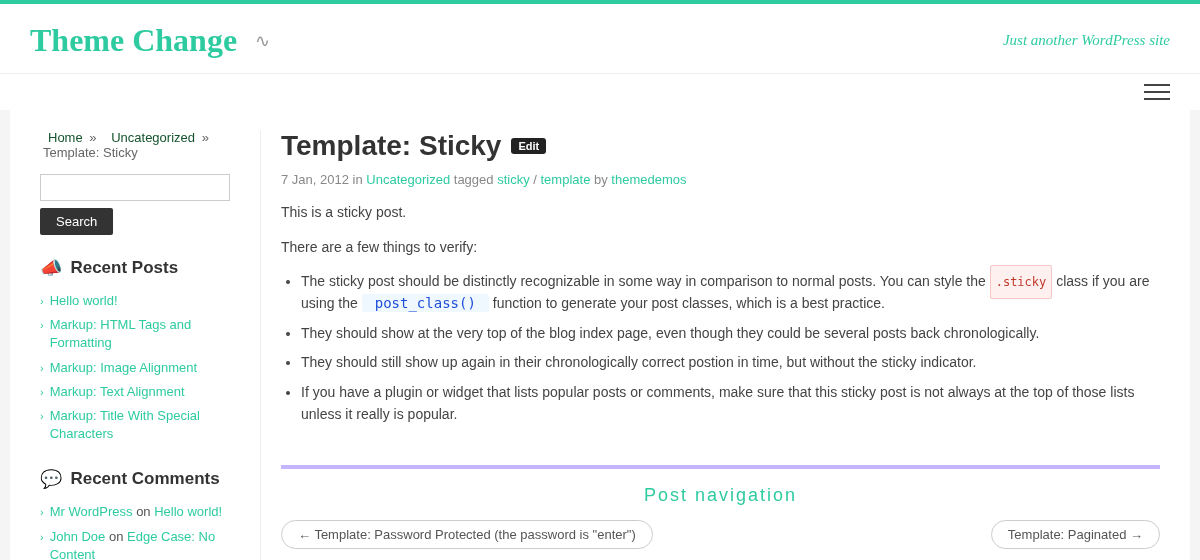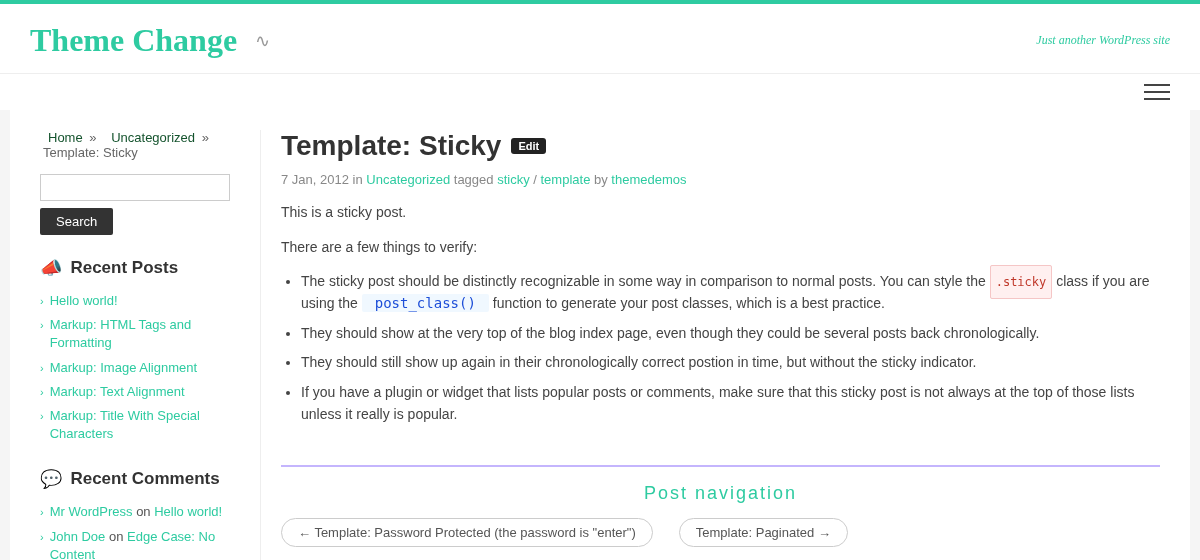--- a/index.html
+++ b/index.html
@@ -19,21 +19,21 @@
       font-family: Liberation Serif, serif;
       font-size: 32px;
       font-weight: bold;
       color: #2ecba1;
       text-decoration: none;
     }
     .rss-icon { color: #999; font-size: 18px; }
     .tagline {
       font-style: italic;
       color: #2ecba1;
-      font-size: 12px;
+      font-size: 15px;
       font-family: Georgia, serif;
     }
 
     
     #navbar {
       background: #fff;
       border-top: 1px solid #eee;
       padding: 10px 30px;
       display: flex;
       justify-content: flex-end;
@@ -174,34 +174,35 @@
       color: #1d4ed8;
       font-family: monospace;
       font-size: 14px;
       padding: 1px 13px;
       border-radius: 2px;
     }
 
     
     .post-navigation {
       margin-top: 40px;
-      border-top: 2px solid #c4b5fd;
+      border-top: 4px solid #c4b5fd;
       padding-top: 16px;
       text-align: center;
     }
     .post-navigation h3 {
       color: #2ecba1;
       font-family: Arial, sans-serif;
       font-size: 18px;
       font-weight: normal;
       letter-spacing: 2px;
       margin-bottom: 14px;
     }
     .nav-links {
       display: flex;
+      justify-content: space-between;
       gap: 26px;
     }
     .nav-link {
       border: 1px solid #ccc;
       border-radius: 20px;
       padding: 6px 16px;
       font-family: Arial, sans-serif;
       font-size: 13px;
       color: #555;
       text-decoration: none;

